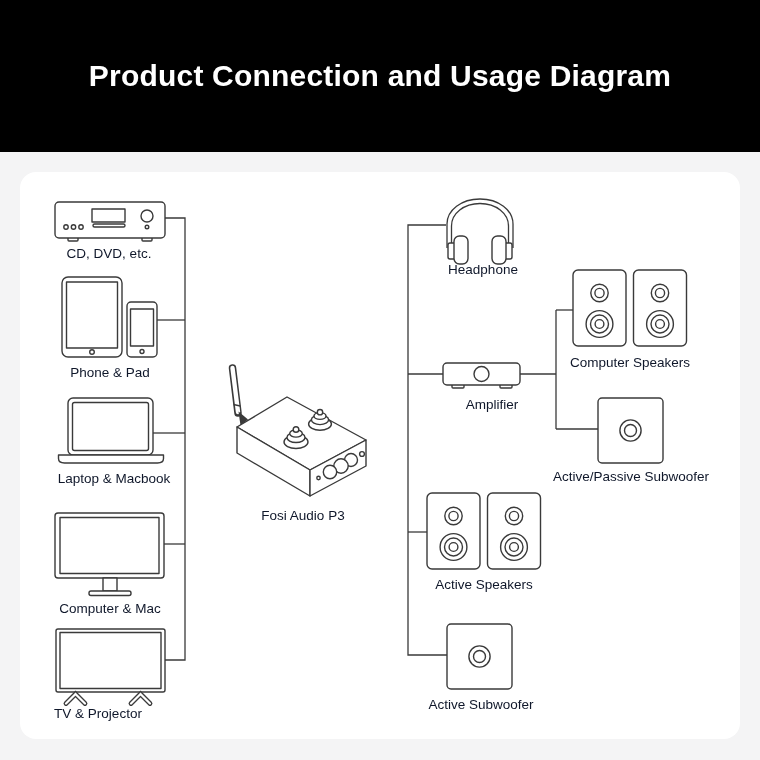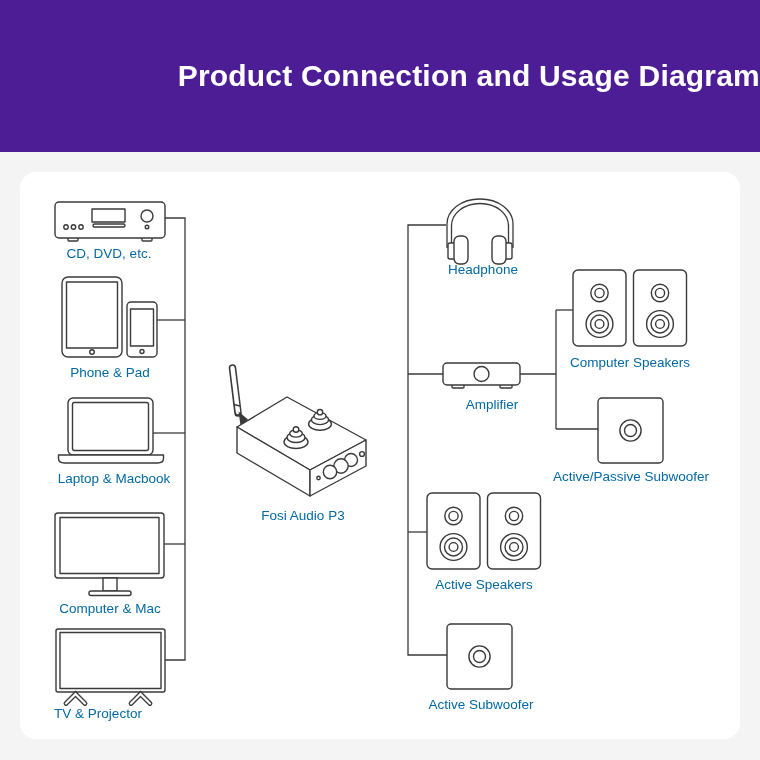--- a/index.html
+++ b/index.html
@@ -3,39 +3,39 @@
 <meta charset="utf-8">
 <style>
   html,body{margin:0;padding:0}
   body{
     width:760px;height:760px;position:relative;overflow:hidden;
     background:#f4f4f5;
     font-family:"Liberation Sans",sans-serif;
   }
   .title-bar{
     position:absolute;left:0;top:0;width:760px;height:152px;
-    background:#4c1d95;display:flex;align-items:center;justify-content:flex-end;
+    background:#000000;display:flex;align-items:center;justify-content:center;
   }
   .title-bar h1{
     margin:0;color:#ffffff;font-size:30px;font-weight:700;letter-spacing:.2px;
   }
   .card{
     position:absolute;left:20px;top:172px;width:720px;height:567px;
     background:#ffffff;border-radius:16px;
   }
   svg.diagram{position:absolute;left:0;top:0;pointer-events:none}
   
   .s{fill:#ffffff;stroke:#3a3a3a;stroke-width:1.4;stroke-linejoin:round}
   .ln{fill:none;stroke:#3a3a3a;stroke-width:1.3}
   .dk{fill:#3a3a3a;stroke:none}
   .thick{fill:none;stroke:#3a3a3a;stroke-width:4.8;stroke-linecap:round;stroke-linejoin:miter}
   .innerw{fill:none;stroke:#ffffff;stroke-width:2.2;stroke-linecap:round}
   .lbl{
     position:absolute;transform:translateX(-50%);
-    font-size:13.5px;line-height:15px;color:#0369a1;white-space:nowrap;text-align:right;
+    font-size:13.5px;line-height:15px;color:#0f172a;white-space:nowrap;text-align:right;
   }
 </style>
 </head>
 <body>
 
 <div class="title-bar">
   <h1>Product Connection and Usage Diagram</h1>
 </div>
 
 <div class="card"></div>

